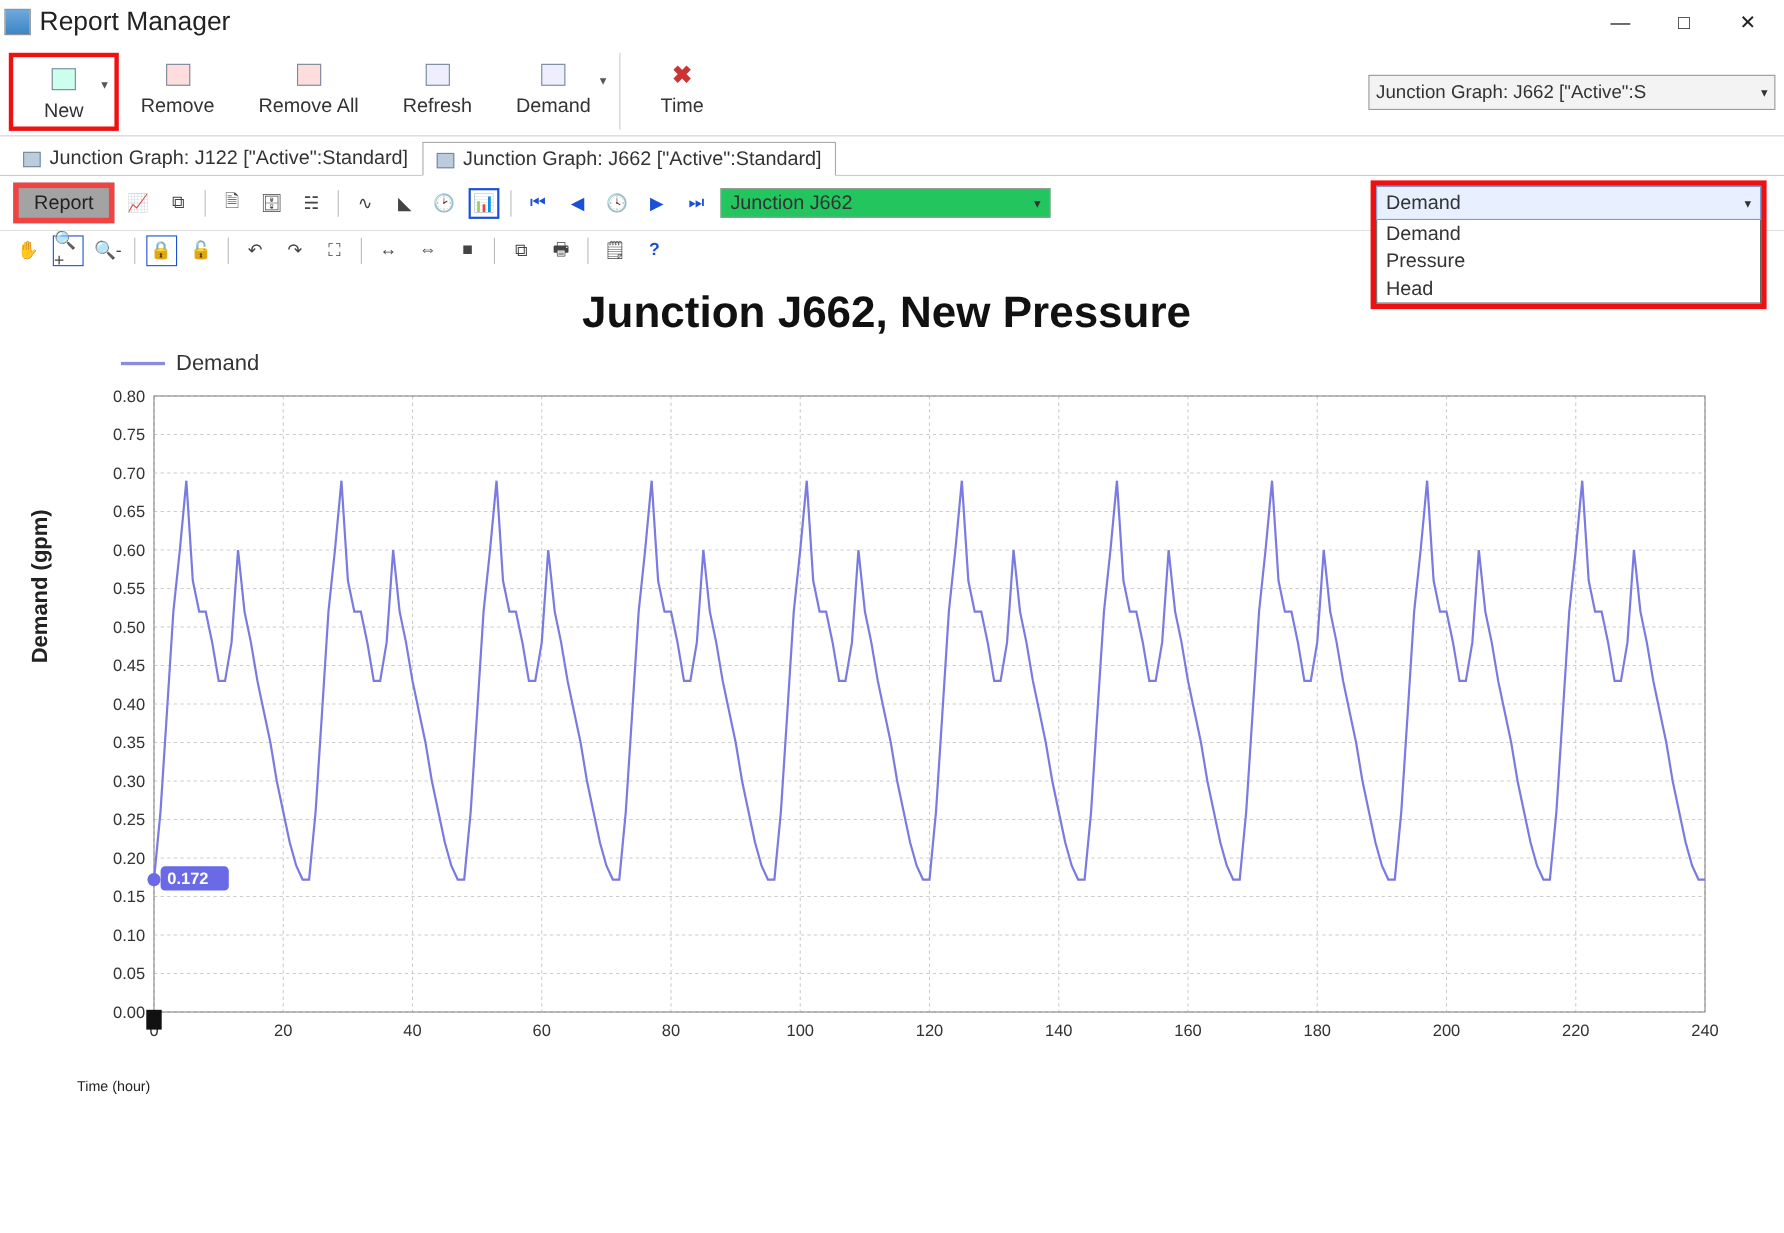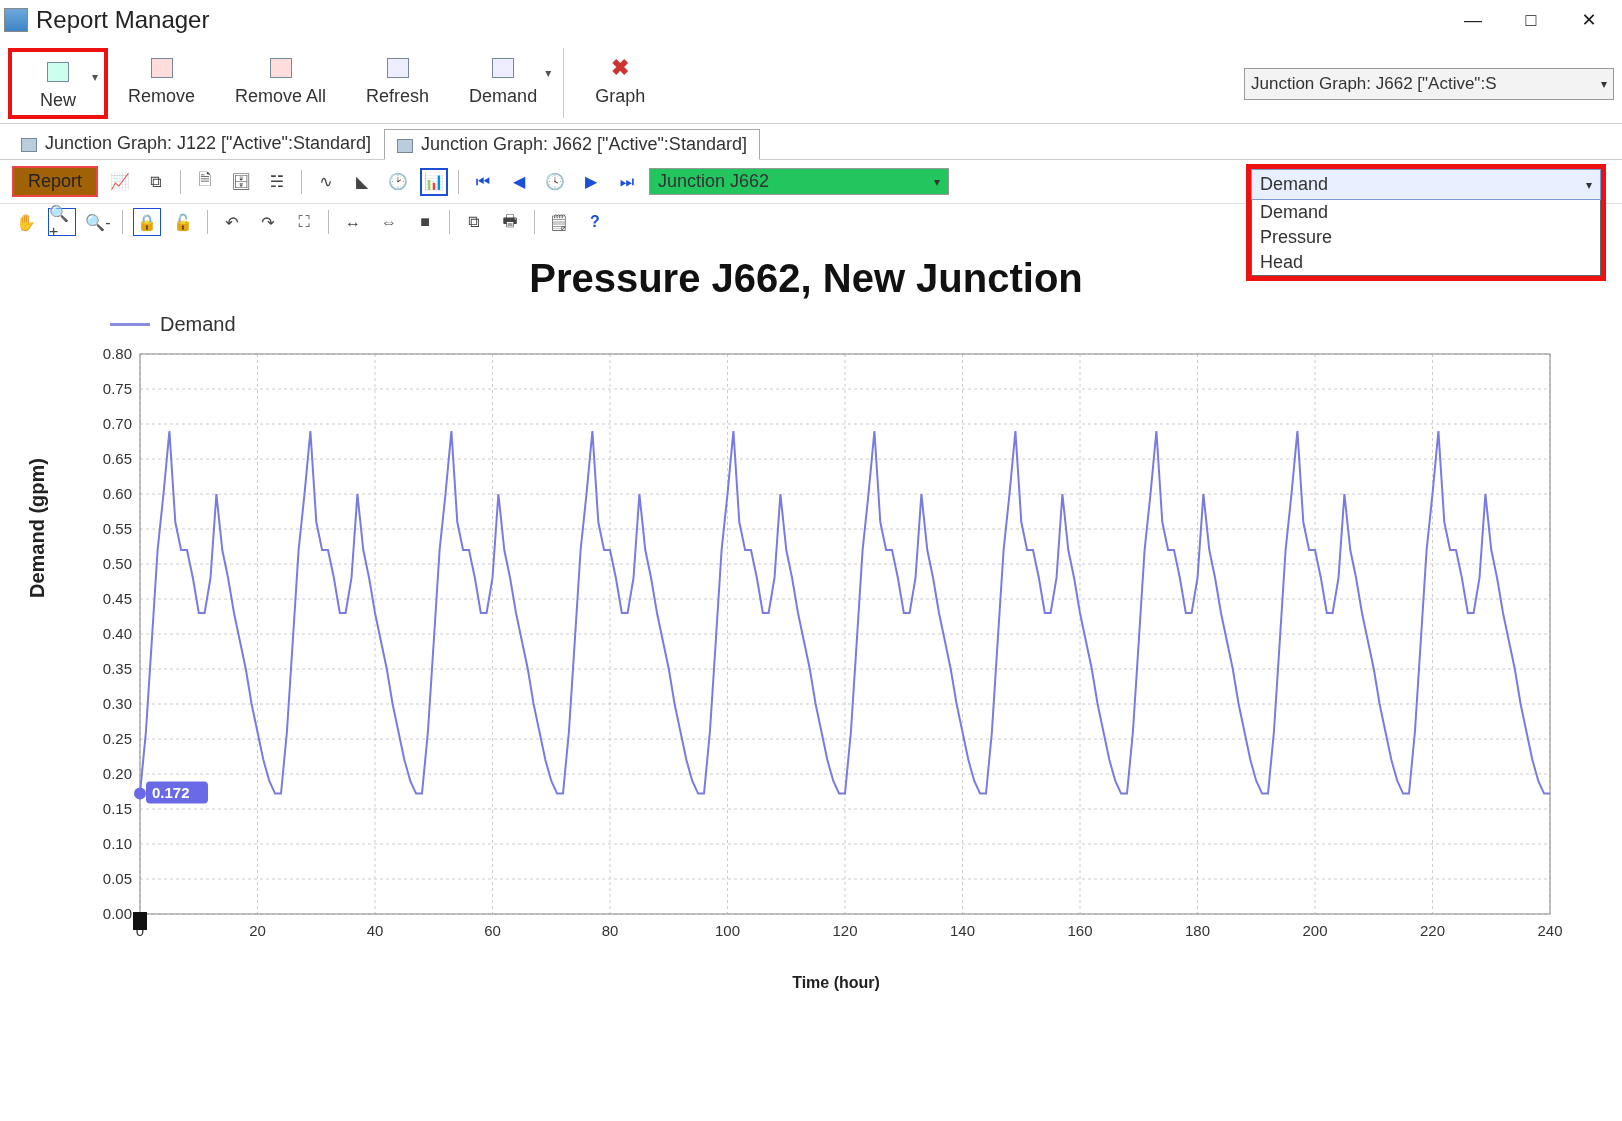--- a/index.html
+++ b/index.html
@@ -22,41 +22,41 @@
 .combo-top .dd{margin-left:auto; font-size:12px;}
 
 .tabs { display:flex; align-items:flex-end; border-bottom:1px solid #ccc; padding-left:8px; height:36px; gap:0;}
 .tab { display:flex; align-items:center; gap:6px; padding:4px 12px; font-size:18px; color:#333; border:1px solid transparent; }
 .tab.active { background:#fff; border:1px solid #aaa; border-bottom:1px solid #fff; position:relative; top:1px;}
 .tab .tico{width:18px;height:16px;display:inline-block;}
 
 .chart-toolbar{display:flex;align-items:center;padding:6px 12px;gap:8px;flex-wrap:wrap;border-bottom:1px solid #e0e0e0;position:relative;}
 .tb-btn{width:28px;height:28px;display:flex;align-items:center;justify-content:center;font-size:16px;color:#444;}
 .tb-sep{width:1px;height:24px;background:#bbb;margin:0 2px;}
-.report-btn{border:2px solid #ef4444;background:#a16207;padding:3px 14px;font-size:18px;color:#222;}
+.report-btn{border:5px solid #ef4444;background:#a3a3a3;padding:3px 14px;font-size:18px;color:#222;}
 .junction-combo{border:1px solid #999;background:#22c55e;padding:2px 8px;font-size:18px;color:#333;min-width:300px;display:flex;align-items:center;}
 
 .demand-dd-wrap{position:absolute;right:16px;top:4px;width:360px;border:5px solid #e11;z-index:5;}
 .demand-sel{border:1px solid #7a9ad6;background:#e8f0ff;padding:4px 8px;font-size:18px;color:#333;display:flex;align-items:center;}
 .demand-sel .dd{margin-left:auto;font-size:12px;}
 .demand-list{background:#fff;border:1px solid #666;border-top:none;}
 .demand-opt{padding:2px 8px;font-size:18px;color:#333;}
 .demand-opt.hover{background:#0a64ff;color:#fff;position:relative;}
 .cursor-img{position:absolute;left:78px;top:2px;font-size:16px;color:#fff;pointer-events:none;}
 
 .tb-row2{display:flex;align-items:center;padding:4px 12px;gap:8px;}
 
 .chart-area{position:relative;padding:10px 20px 10px 10px;}
 .chart-title{text-align:center;font-size:40px;font-weight:700;color:#111;margin:6px 0 12px 0;}
 .legend{font-size:20px;color:#333;margin-left:100px;margin-bottom:8px;display:flex;align-items:center;gap:10px;}
 .legend-line{display:inline-block;width:40px;height:3px;background:#8a8adf;}
 
 .plot-wrap{position:relative;margin-left:60px;}
 .ylab{position:absolute;left:-44px;top:50%;transform:rotate(-90deg) translateX(50%);transform-origin:left top;font-size:20px;font-weight:700;color:#222;white-space:nowrap;}
-.xlab{text-align:center;font-size:16px;font-weight:700;color:#222;margin-top:10px;}
+.xlab{text-align:left;font-size:13px;font-weight:400;color:#222;margin-top:10px;}
 svg.plot{display:block;}
 .grid line{stroke:#ccc;stroke-dasharray:3 3;stroke-width:1;}
 .tick text{font-size:15px;fill:#333;}
 .series{fill:none;stroke:#7a7ae0;stroke-width:2;}
 .marker-box{fill:#6a6ae6;}
 .marker-text{fill:#fff;font-size:15px;font-weight:600;}
 .origin-marker{fill:#111;}
 
 .ico-generic{width:22px;height:20px;background:#bcd;border:1px solid #789;display:inline-block;}
 </style>
@@ -102,21 +102,21 @@
   <div class="rib-btn">
     <span class="ico">
         <span class="ico-generic" style="background:#eef"></span>
       </span>
     <span>Demand</span>
     <span class="chev">▾</span>
   </div>
   <div class="rib-sep"></div>
   <div class="rib-btn">
     <span class="ico" style="color:#c33;font-size:22px;font-weight:bold;">✖</span>
-    <span>Graph</span>
+    <span>Time</span>
   </div>
   <div class="combo-top">
     <span>Junction Graph: J662 ["Active":S</span>
     <span class="dd">▾</span>
   </div>
 </div>
 
 <div class="tabs">
   <div class="tab">
     <span class="tico"><span class="ico-generic" style="width:16px;height:14px"></span></span>
@@ -182,21 +182,21 @@
   <div class="tb-btn">■</div>
   <div class="tb-sep"></div>
   <div class="tb-btn">⧉</div>
   <div class="tb-btn">🖶</div>
   <div class="tb-sep"></div>
   <div class="tb-btn">🗒</div>
   <div class="tb-btn" style="color:#1a4fd6;font-weight:bold">?</div>
 </div>
 
 <div class="chart-area">
-  <div class="chart-title">Pressure J662, New Junction</div>
+  <div class="chart-title">Junction J662, New Pressure</div>
   <div class="legend">
     <span class="legend-line"></span>
     <span>Demand</span>
   </div>
   <div class="plot-wrap">
     <div class="ylab">Demand (gpm)</div>
     <svg class="plot" id="plot" width="1500" height="620">
         <g class="grid">
           <line x1="70" x2="1480" y1="570" y2="570"></line>
           <line x1="70" x2="1480" y1="535" y2="535"></line>

